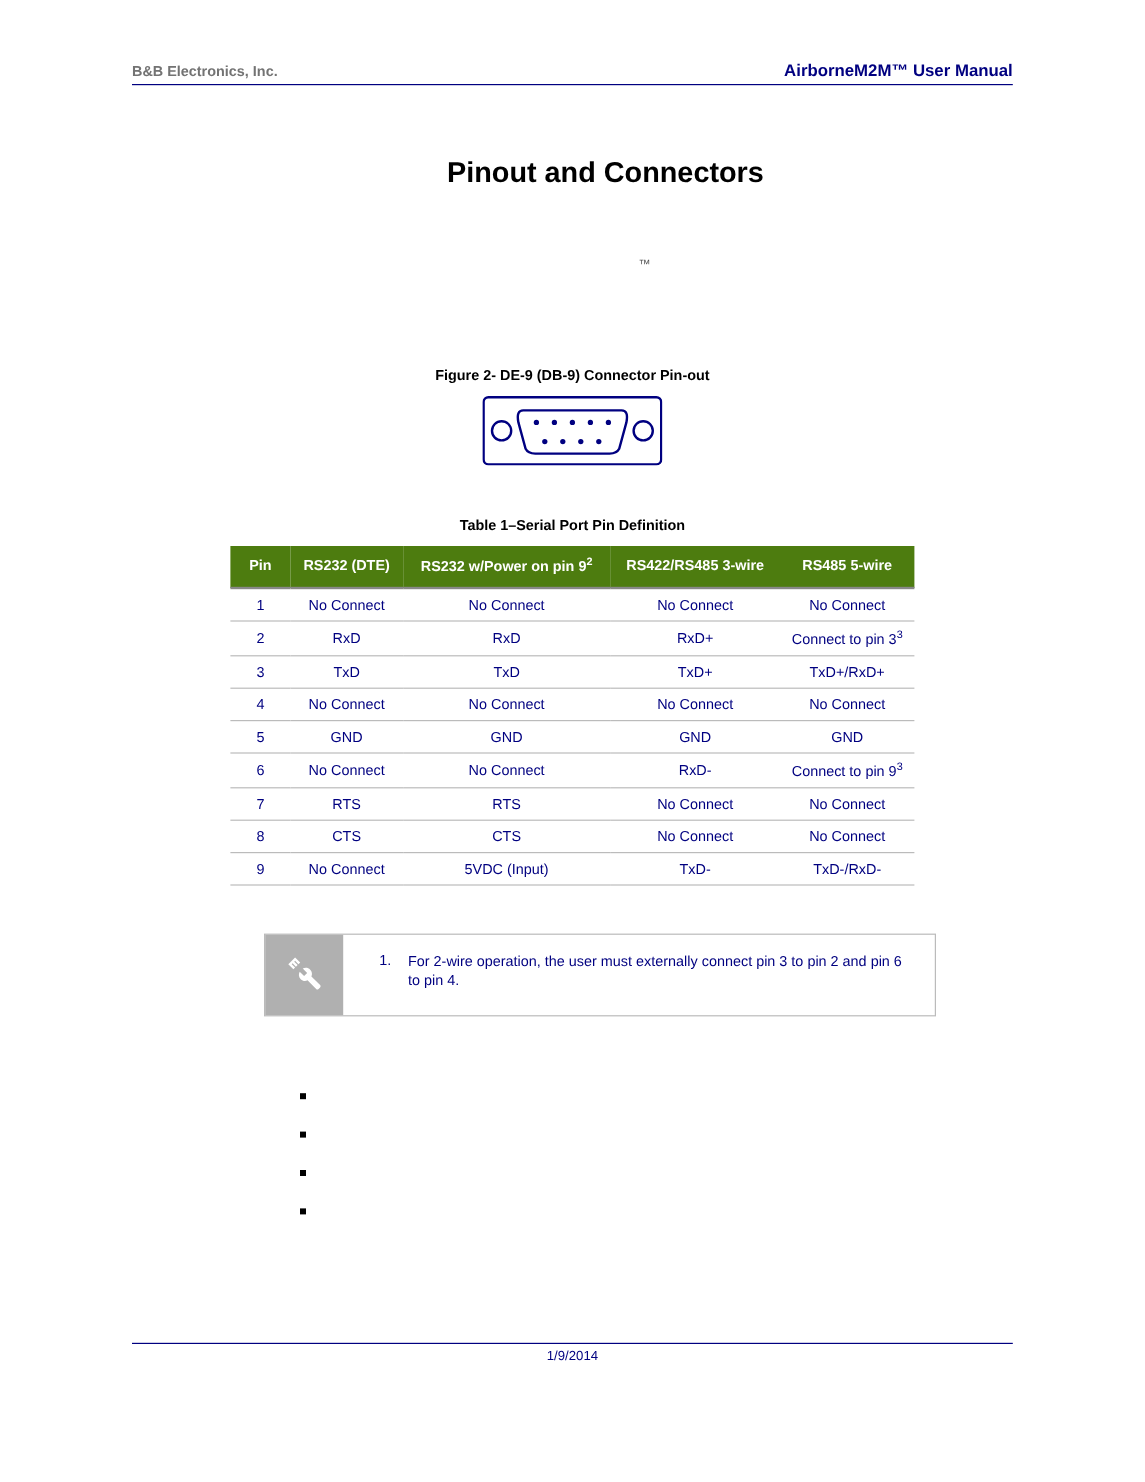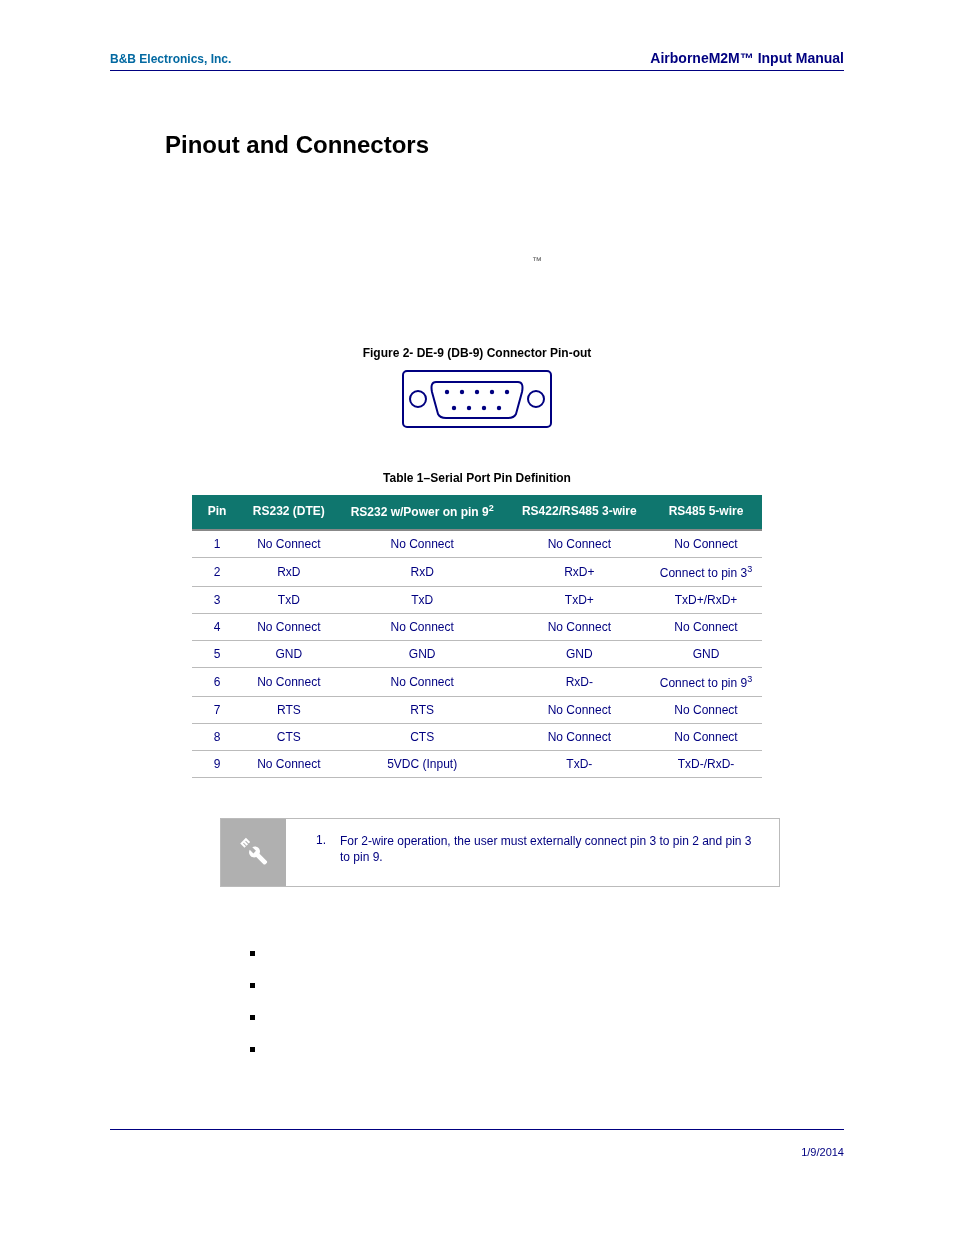--- a/index.html
+++ b/index.html
@@ -18,36 +18,37 @@
   }
   .header-row {
     display: flex;
     justify-content: space-between;
     align-items: baseline;
     border-bottom: 1.5px solid #000080;
     padding-bottom: 4px;
     margin-bottom: 60px;
   }
   .hdr-left {
-    color: #0369a1;
+    color: #737373;
     font-weight: bold;
     font-size: 12px;
   }
   .hdr-right {
     color: #000080;
     font-weight: bold;
     font-size: 14px;
   }
   .section-title {
     font-family: Arial, sans-serif;
     font-weight: bold;
     font-size: 24px;
     color: #000;
     margin-left: 55px;
-    margin-bottom: 96px;
+    margin-bottom: 56px;
+    text-align: center;
   }
   .tm-line {
     text-align: center;
     font-size: 10px;
     color: #555;
     margin-bottom: 80px;
     margin-left: 120px;
   }
   .fig-caption, .tbl-caption {
     font-family: Arial, sans-serif;
@@ -62,21 +63,21 @@
   }
   .connector-svg {
     display: inline-block;
   }
   .tbl {
     border-collapse: collapse;
     margin: 0 auto 40px auto;
     width: 570px;
   }
   .tbl th {
-    background: #0f766e;
+    background: #4d7c0f;
     color: #fff;
     font-weight: bold;
     font-size: 12px;
     padding: 8px 6px;
     text-align: center;
     border-bottom: 2px solid #888;
     font-family: Verdana, Arial, sans-serif;
     line-height: 1.3;
   }
   .tbl th.pin-col { width: 50px; }
@@ -129,35 +130,35 @@
     content: "";
     position: absolute;
     left: 0;
     top: 4px;
     width: 5px;
     height: 5px;
     background: #000;
   }
   .footer {
     border-top: 1.5px solid #000080;
-    margin-top: 76px;
-    padding-top: 16px;
-    text-align: right;
+    margin-top: 106px;
+    padding-top: 4px;
+    text-align: center;
     color: #000080;
     font-size: 11px;
   }
 </style>
 </head>
 <body>
 
 <div class="page">
 
   <div class="header-row">
     <div class="hdr-left">B&amp;B Electronics, Inc.</div>
-    <div class="hdr-right">AirborneM2M™ Input Manual</div>
+    <div class="hdr-right">AirborneM2M™ User Manual</div>
   </div>
 
   <h2 class="section-title">Pinout and Connectors</h2>
 
   <div class="tm-line">™</div>
 
   <div class="fig-caption">Figure 2- DE-9 (DB-9) Connector Pin-out</div>
 
   <div class="connector-wrap">
     <svg class="connector-svg" width="150" height="58" viewBox="0 0 150 58">
@@ -257,21 +258,21 @@
   </table>
 
   <div class="note-box">
     <div class="note-icon-cell">
       <svg width="34" height="34" viewBox="0 0 24 24">
         <path fill="#fff" d="M21.7 18.3l-5.1-5.1c.6-1.3.4-2.9-.7-4-1.2-1.2-3-1.4-4.4-.6l2.6 2.6-1.8 1.8-2.6-2.6c-.8 1.4-.6 3.2.6 4.4 1.1 1.1 2.7 1.3 4 .7l5.1 5.1c.4.4 1 .4 1.4 0l.9-.9c.4-.4.4-1 0-1.4zM7 2L3 6l3 3 1-1-2-2 .5-.5 2 2 1-1-2-2L7 4l2 2 1-1-3-3z"></path>
       </svg>
     </div>
     <div class="note-text-cell">
       <span class="note-num">1.</span>
-      <span class="note-body">For 2-wire operation, the user must externally connect pin 3 to pin 2 and pin 3 to pin 9.</span>
+      <span class="note-body">For 2-wire operation, the user must externally connect pin 3 to pin 2 and pin 6 to pin 4.</span>
     </div>
   </div>
 
   <ul class="bullet-list" id="bullet-list">
       <li></li>
       <li></li>
       <li></li>
       <li></li>
     </ul>
 

